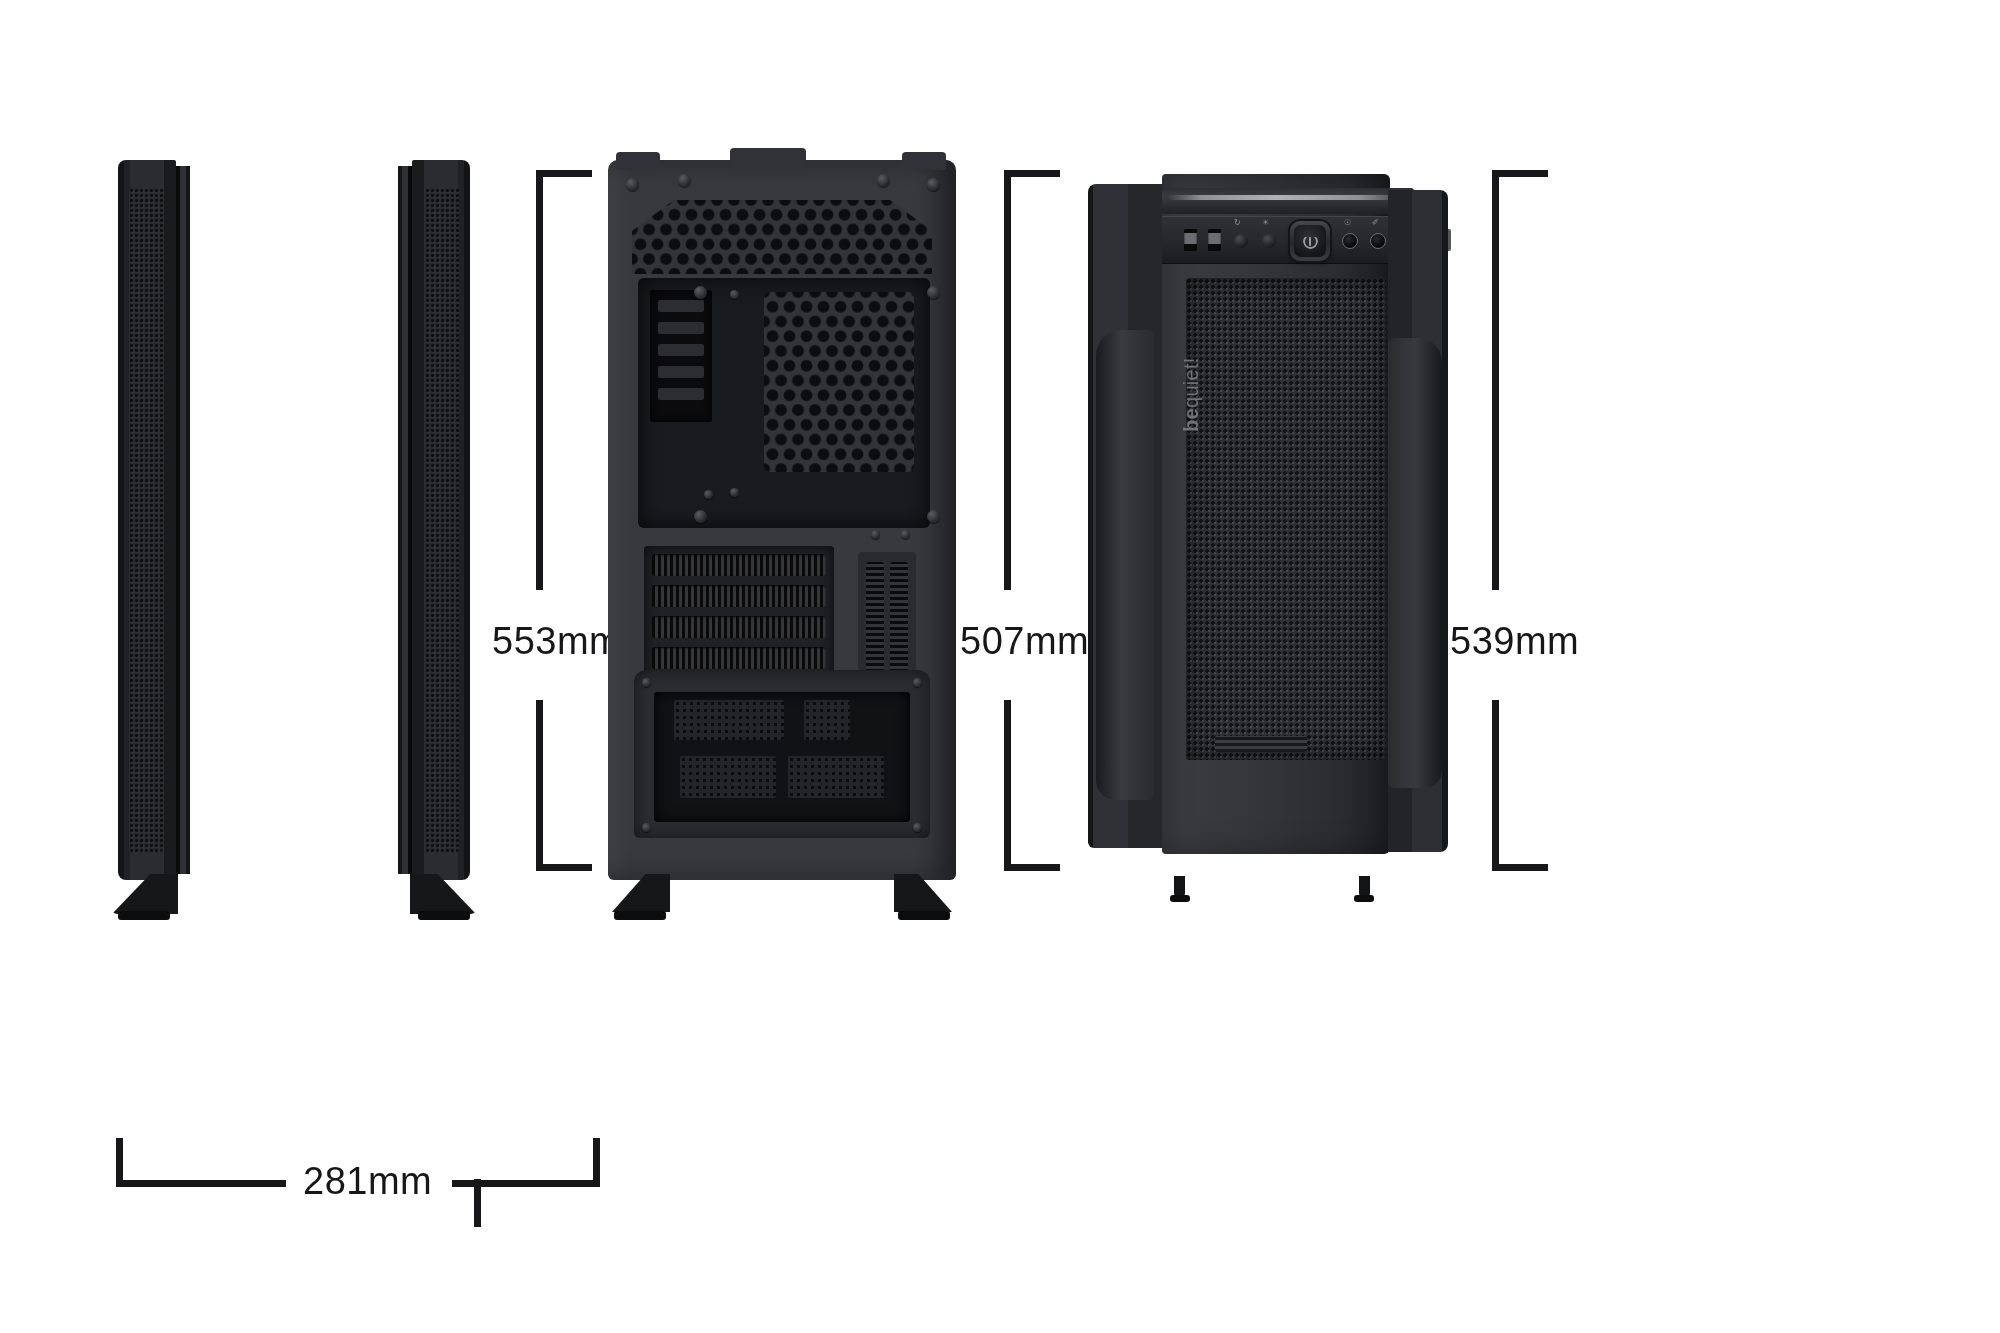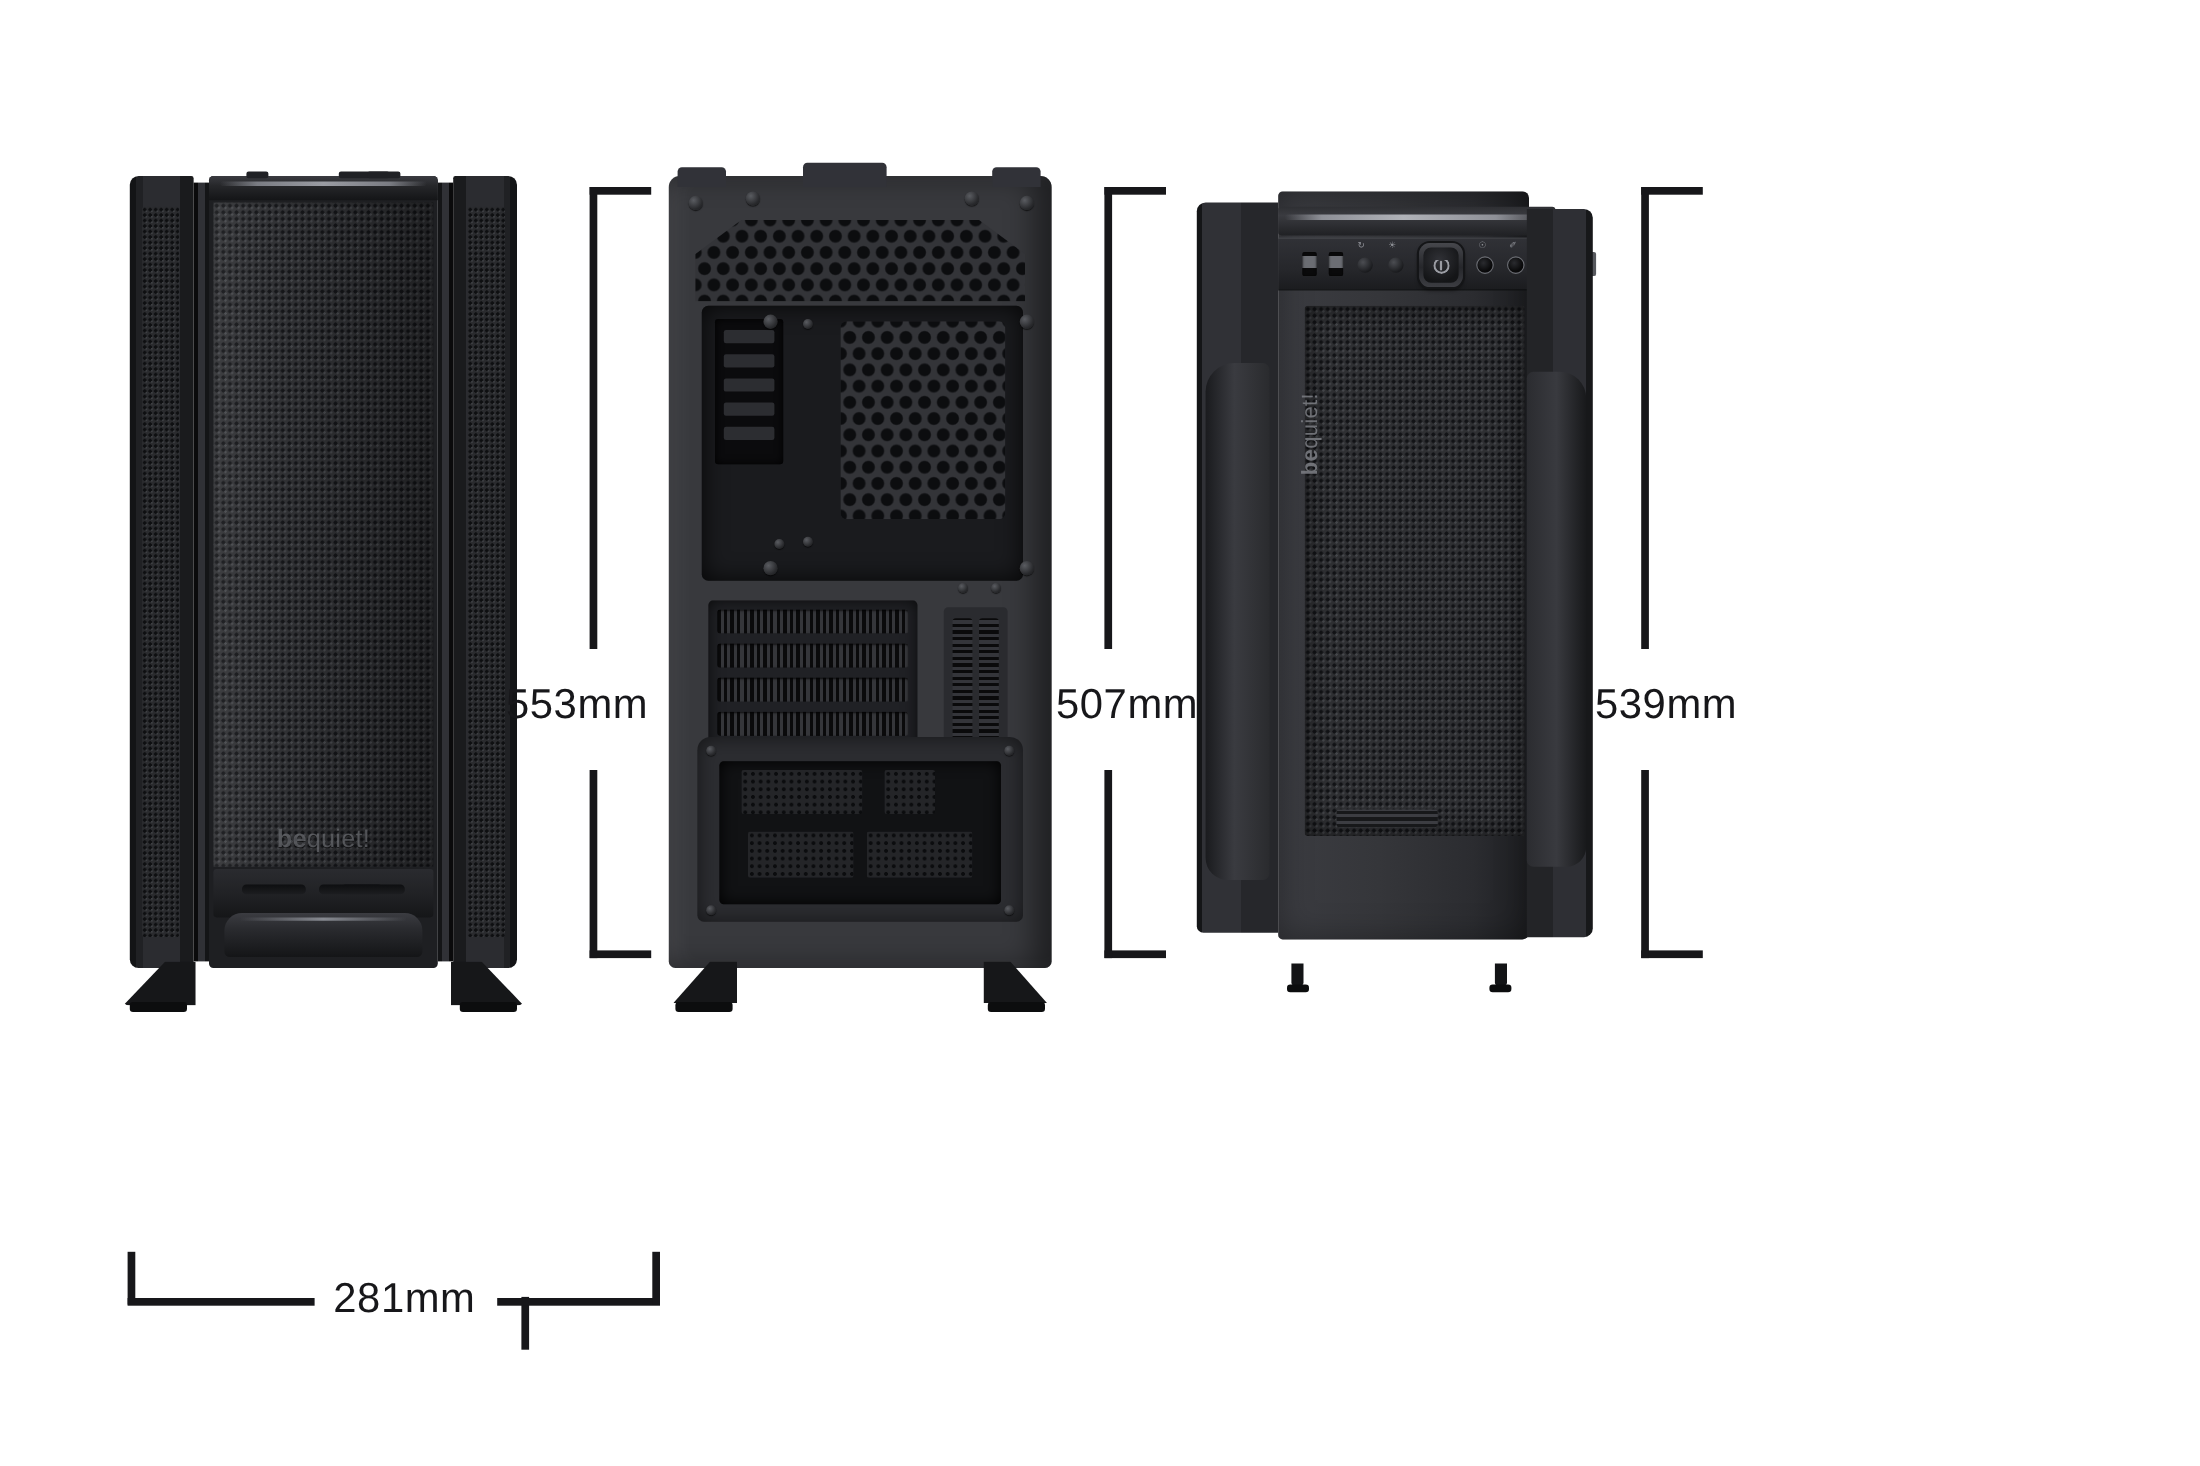--- a/index.html
+++ b/index.html
@@ -200,59 +200,33 @@
     <div class="fv-sidepanel fv-left">
       <div class="fv-left-mesh mesh-fine"></div>
     </div>
     <div class="fv-sidepanel fv-right">
       <div class="fv-right-mesh mesh-fine"></div>
     </div>
 
     <div class="fv-gap-l"></div>
     <div class="fv-gap-r"></div>
 
-    <div class="fv-center">
-      <div class="fv-topcap">
-        <div class="fv-topglint"></div>
-      </div>
-      <div class="fv-nub" style="left:34px;width:20px;"></div>
-      <div class="fv-nub" style="left:118px;width:46px;"></div>
-      <div class="fv-nub" style="right:34px;width:30px;"></div>
-
-      <div class="fv-mainmesh mesh">
-        <div class="fv-shade"></div>
-      </div>
-
-      <div class="fv-logo">
-        <span>be</span><i>quiet!</i>
-      </div>
-
-      <div class="fv-lowerpanel">
-        <div class="fv-vent" style="left:26px;width:58px;"></div>
-        <div class="fv-vent" style="left:96px;width:58px;"></div>
-        <div class="fv-vent" style="right:26px;width:58px;"></div>
-      </div>
-
-      <div class="fv-base">
-        <div class="fv-base-hl"></div>
-      </div>
-    </div>
 
     <div class="foot l"></div>
     <div class="foot r"></div>
     <div class="footpad" style="left:0px;"></div>
     <div class="footpad" style="right:0px;"></div>
   </div>
 
   <div class="abs">
     <div class="bar" style="left:536px;top:170px;width:56px;height:7px;"></div>
     <div class="bar" style="left:536px;top:864px;width:56px;height:7px;"></div>
     <div class="bar" style="left:536px;top:170px;width:7px;height:420px;"></div>
     <div class="bar" style="left:536px;top:700px;width:7px;height:171px;"></div>
-    <div class="dimlabel" style="left:460px;top:620px;">553mm</div>
+    <div class="dimlabel" style="left:492px;top:620px;">553mm</div>
   </div>
 
   <div class="abs" id="rear">
     <div class="rv-body"></div>
 
     <div class="rv-top-notch" style="left:8px;top:-8px;width:44px;height:18px;border-radius:4px 4px 0 0;"></div>
     <div class="rv-top-notch" style="left:122px;top:-12px;width:76px;height:22px;border-radius:4px 4px 0 0;"></div>
     <div class="rv-top-notch" style="right:10px;top:-8px;width:44px;height:18px;border-radius:4px 4px 0 0;"></div>
 
     <div class="rv-tophex hex"></div>

